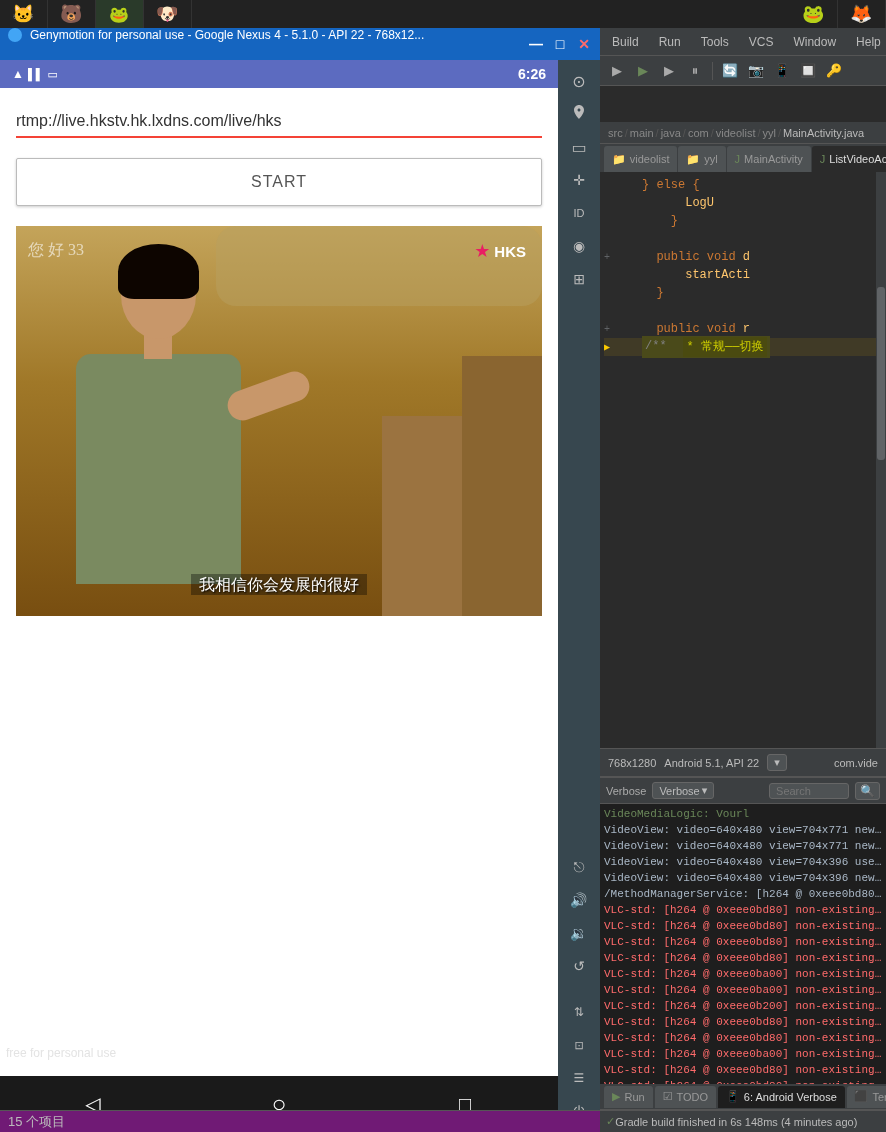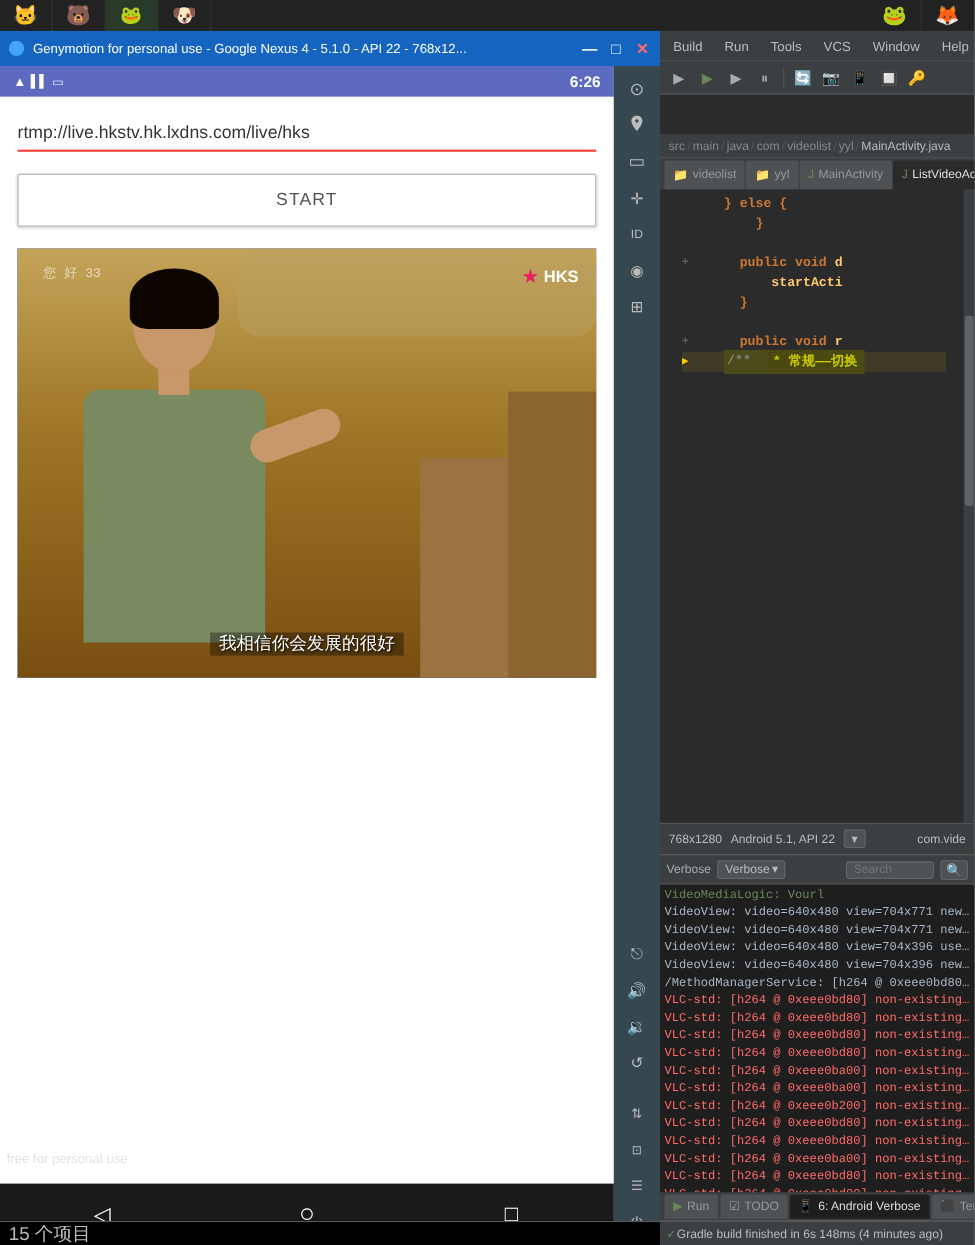--- a/index.html
+++ b/index.html
@@ -173,26 +173,25 @@
       cursor: pointer;
       white-space: nowrap;
     }
     .tab-active {
       background: #2b2b2b;
       color: #ddd;
     }
     .code-content {
       flex: 1;
       overflow: hidden;
-      padding: 4px 16px;
+      padding: 4px 0;
       font-family: 'Consolas', 'Courier New', monospace;
       font-size: 12px;
       line-height: 18px;
       position: relative;
-      font-weight: bold;
     }
     .code-lines {
       display: flex;
       flex-direction: column;
       padding-left: 4px;
     }
     .code-line {
       display: flex;
       align-items: center;
       height: 18px;
@@ -357,21 +356,20 @@
       right: 0;
       bottom: 0;
       display: flex;
       flex-direction: column;
     }
 
     .geny-title-bar {
       height: 32px;
       background: #1565C0;
       display: flex;
-      align-items: center;
       padding: 0 8px;
       gap: 8px;
       flex-shrink: 0;
       position: relative;
     }
     .geny-body {
       flex: 1;
       display: flex;
       overflow: hidden;
     }
@@ -492,23 +490,22 @@
       right: 16px;
       display: flex;
       align-items: center;
       gap: 4px;
     }
     .scene-timestamp {
       position: absolute;
       top: 14px;
       left: 12px;
       color: rgba(255,255,255,0.6);
-      font-size: 12px;
-      font-family: Liberation Mono, monospace;
-      margin-left: 11px;
+      font-size: 16px;
+      font-family: Liberation Serif, serif;
     }
 
     
     .scene-decor1 {
       position: absolute;
       bottom: 0;
       right: 60px;
       width: 100px;
       height: 200px;
       background: #9b7340;
@@ -656,29 +653,29 @@
       align-items: center;
       padding: 0 6px;
       font-size: 11px;
       color: #bbb;
       flex-shrink: 0;
       border-top: 1px solid #555;
     }
 
     .project-bar {
       height: 22px;
-      background: #000000;
+      background: #701a75;
       position: absolute;
       bottom: 0;
       left: 0;
       width: 600px;
       display: flex;
       align-items: center;
       padding: 0 8px;
-      font-size: 17px;
+      font-size: 13px;
       color: #bbb;
       border-top: 1px solid #555;
     }
   </style>
 </head>
 <body>
 
 <div class="full-screen">
 
   <div class="top-taskbar">
@@ -853,20 +850,25 @@
     <div class="code-area">
       <div class="editor-with-scroll">
         <div class="editor-scroll-content">
           <div class="code-content">
             <div class="code-lines">
 
               <div class="code-line">
                 <span class="gutter-marker"></span>
                 <span class="line-num"></span>
                 <span class="line-content"><span class="kw">} else {</span></span>
+              </div>
+              <div class="code-line">
+                <span class="gutter-marker"></span>
+                <span class="line-num"></span>
+                <span class="line-content">&nbsp;&nbsp;&nbsp;&nbsp;&nbsp;&nbsp;<span class="fn">LogU</span></span>
               </div>
               <div class="code-line">
                 <span class="gutter-marker"></span>
                 <span class="line-num"></span>
                 <span class="line-content">&nbsp;&nbsp;&nbsp;&nbsp;<span class="kw">}</span></span>
               </div>
               <div class="code-line">
                 <span class="gutter-marker"></span>
                 <span class="line-num"></span>
                 <span class="line-content"></span>

